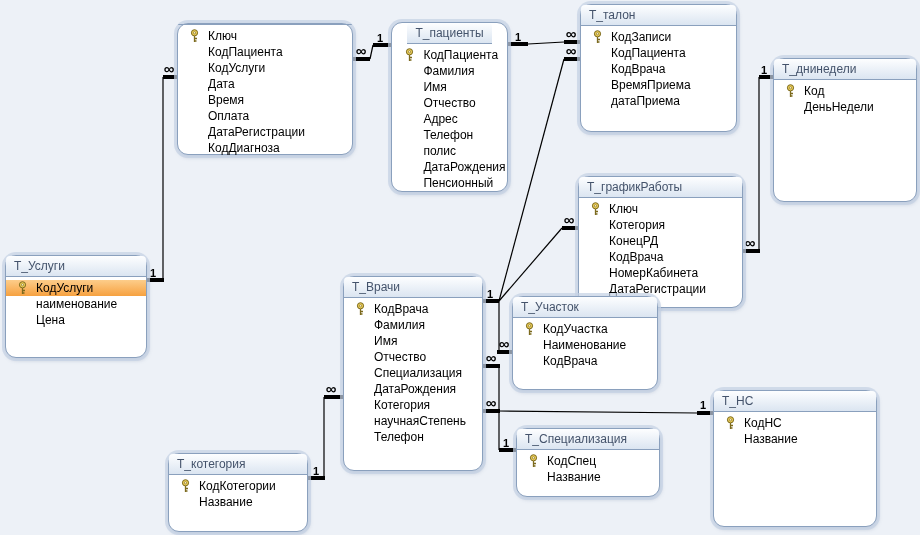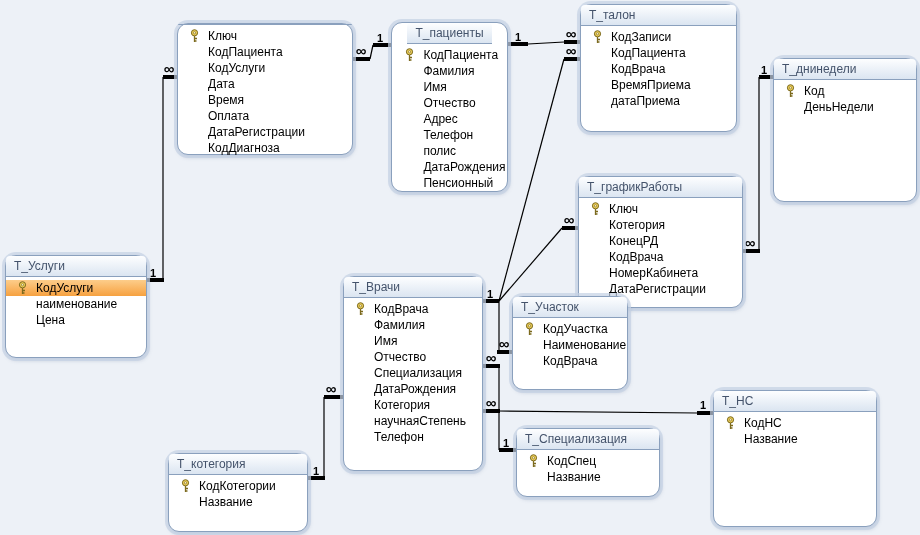--- a/index.html
+++ b/index.html
@@ -212,21 +212,21 @@
         <div class="row"><span>Фамилия</span></div>
         <div class="row"><span>Имя</span></div>
         <div class="row"><span>Отчество</span></div>
         <div class="row"><span>Специализация</span></div>
         <div class="row"><span>ДатаРождения</span></div>
         <div class="row"><span>Котегория</span></div>
         <div class="row"><span>научнаяСтепень</span></div>
         <div class="row"><span>Телефон</span></div>
       </div>
     </div>
-    <div class="tbl" style="left: 512px; top: 296px; width: 116px; height: 94px;">
+    <div class="tbl" style="left: 512px; top: 296px; width: 146px; height: 94px;">
       <div class="tbl-header">Т_Участок</div>
       <div class="tbl-body">
         <div class="row"><span class="keyicon"><svg viewBox="0 0 11 14" width="11" height="14">
               <circle cx="5.5" cy="3.8" r="3.1" fill="#e9cb55" stroke="#7c6a1e" stroke-width="1"></circle>
               <circle cx="5.5" cy="3.8" r="1.1" fill="#fdf6d8" stroke="#7c6a1e" stroke-width="0.6"></circle>
               <path d="M5.5 7 L5.5 13 M5.5 9.5 L8 9.5 M5.5 12 L7.5 12" stroke="#7c6a1e" stroke-width="1.3" fill="none"></path>
             </svg></span><span>КодУчастка</span></div>
         <div class="row"><span>Наименование</span></div>
         <div class="row"><span>КодВрача</span></div>
       </div>

